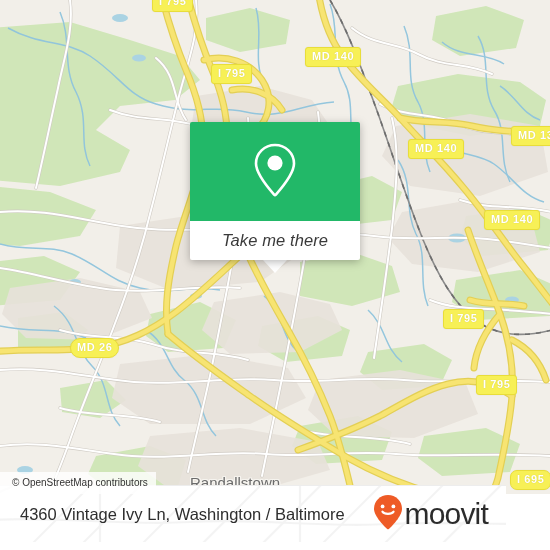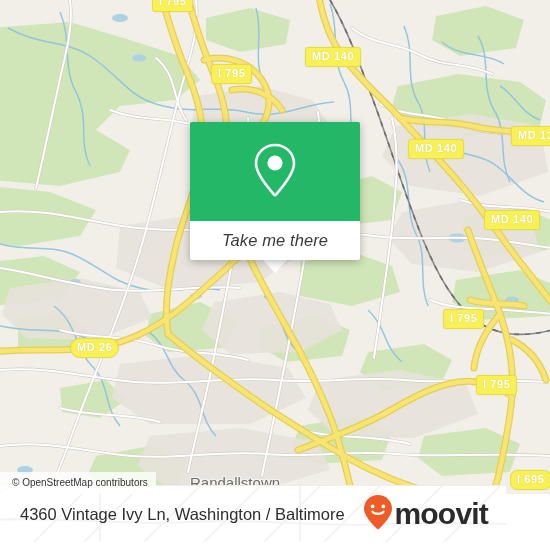--- a/index.html
+++ b/index.html
@@ -109,21 +109,21 @@
   }
   #brand{
     position:absolute;right:18px;top:50%;
     transform:translateY(-50%);
     display:flex;align-items:center;
     z-index:2;
   }
   #brand-word{
     color:#2b2b2b;
     font-size:30px;
-    font-weight:bold;
+    font-weight:normal;
     letter-spacing:-.8px;
     line-height:1;
     margin-left:1px;
   }
 </style>
 </head>
 <body>
 
 <div id="root">
 

